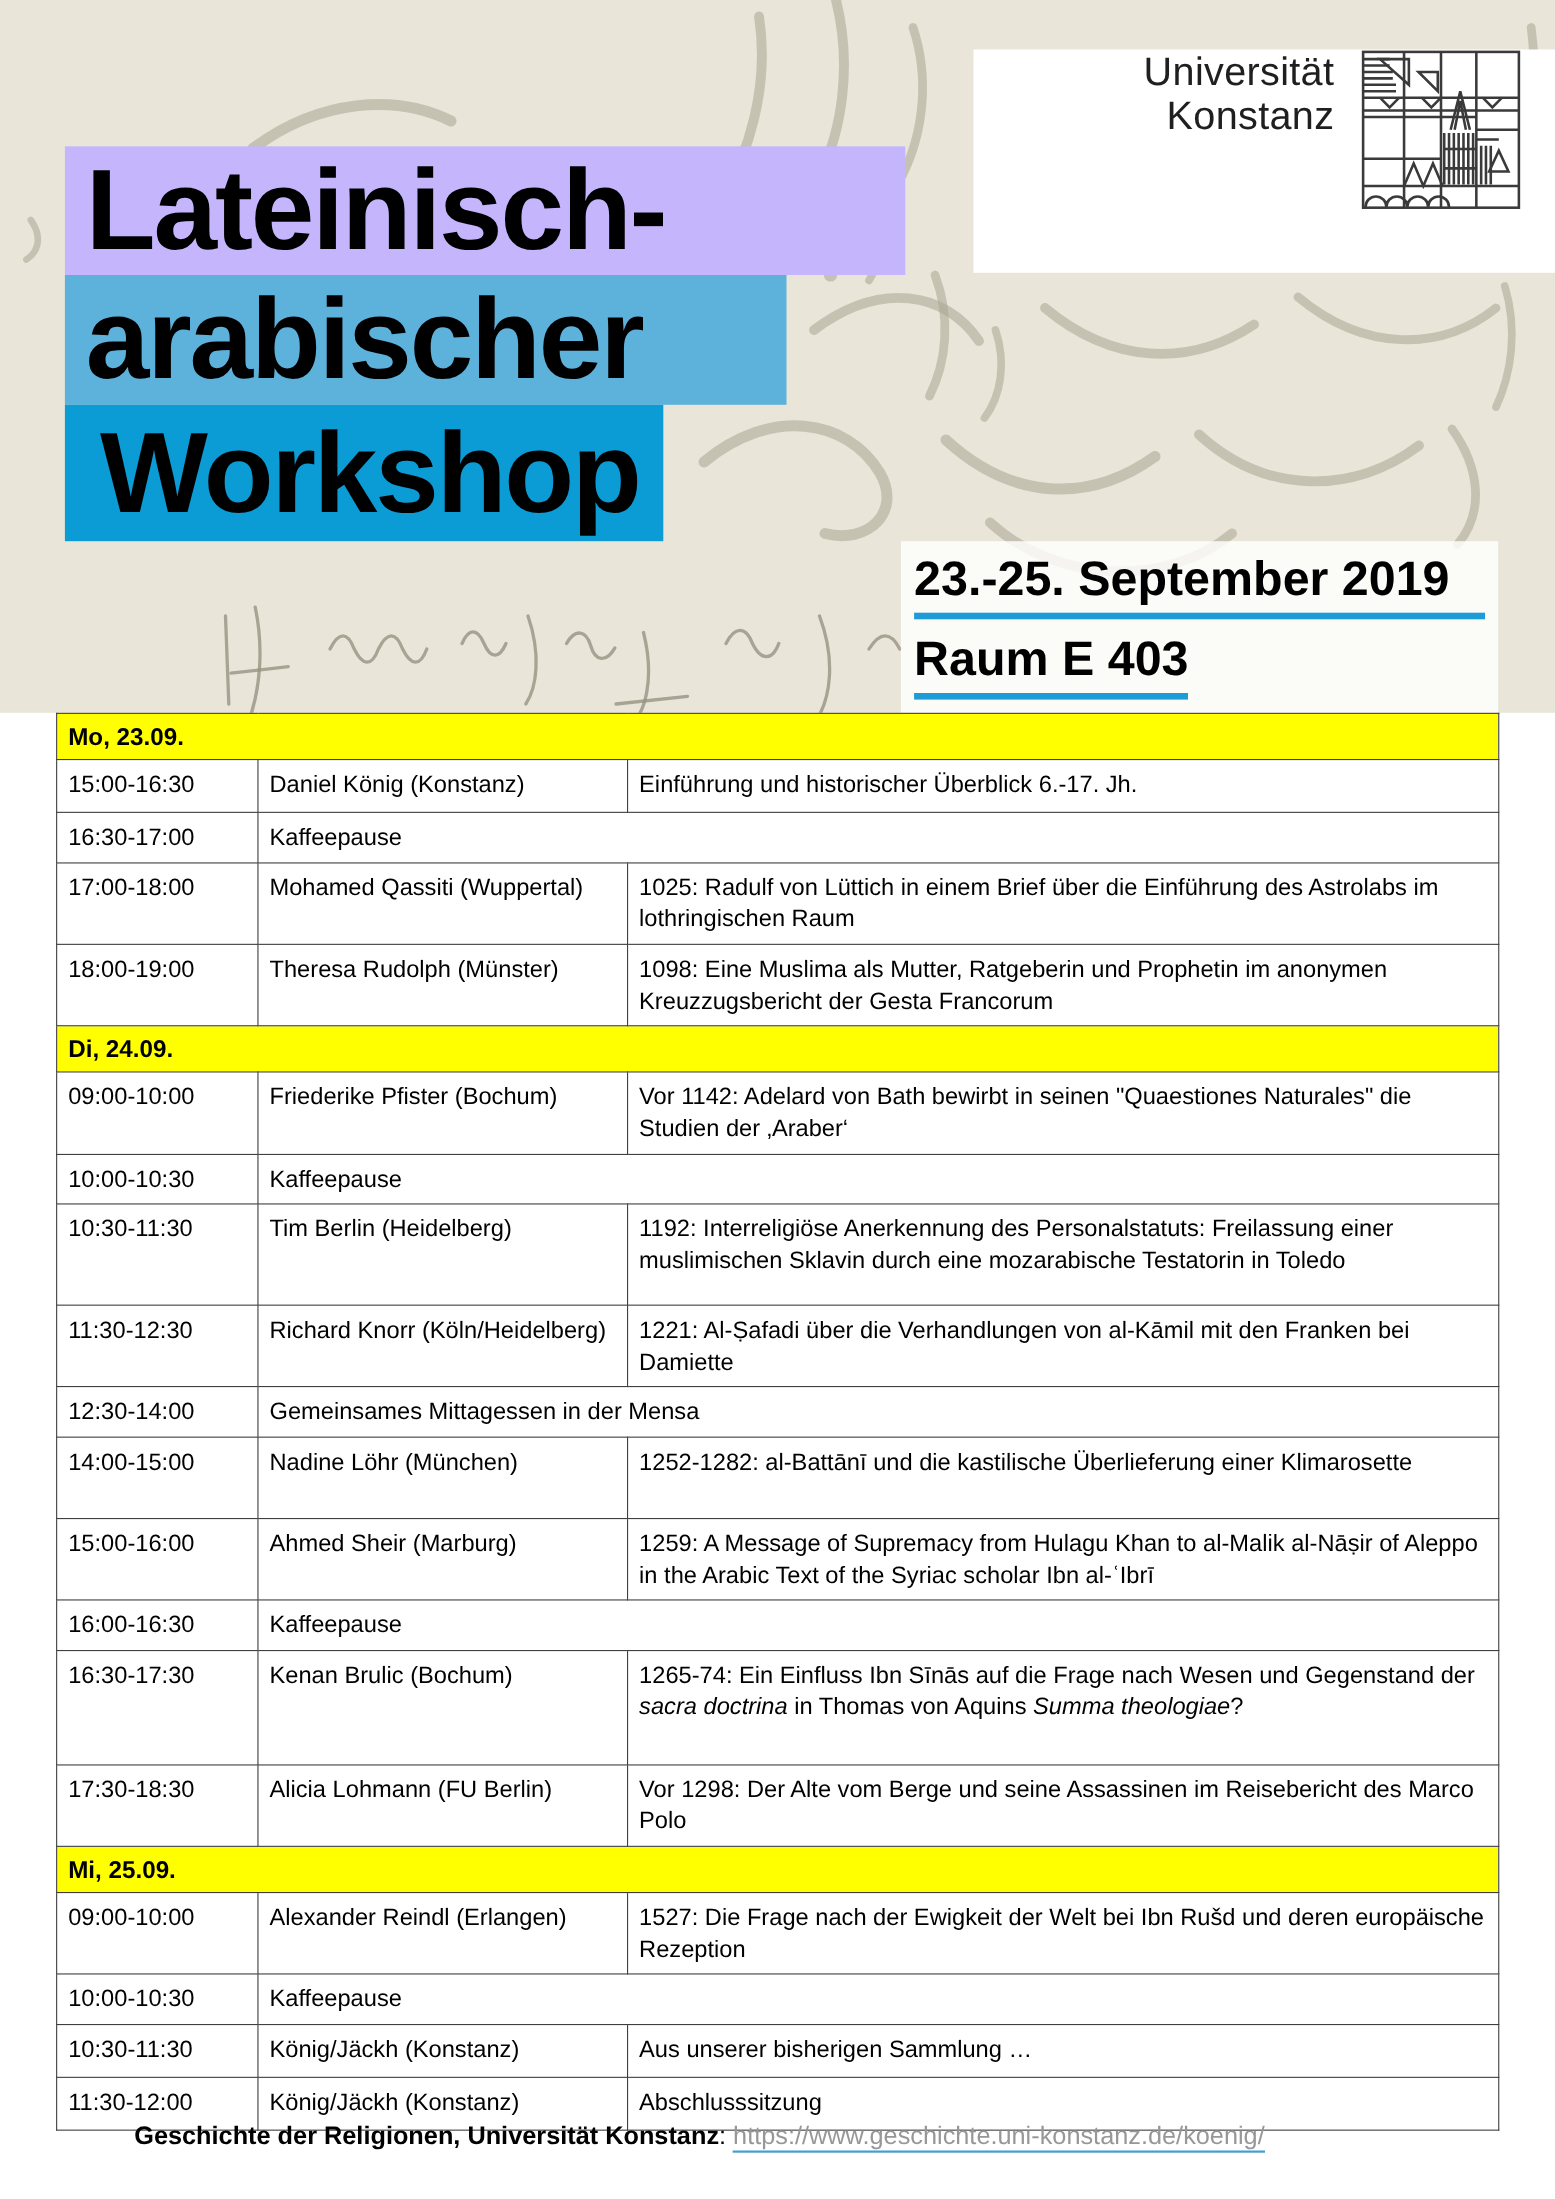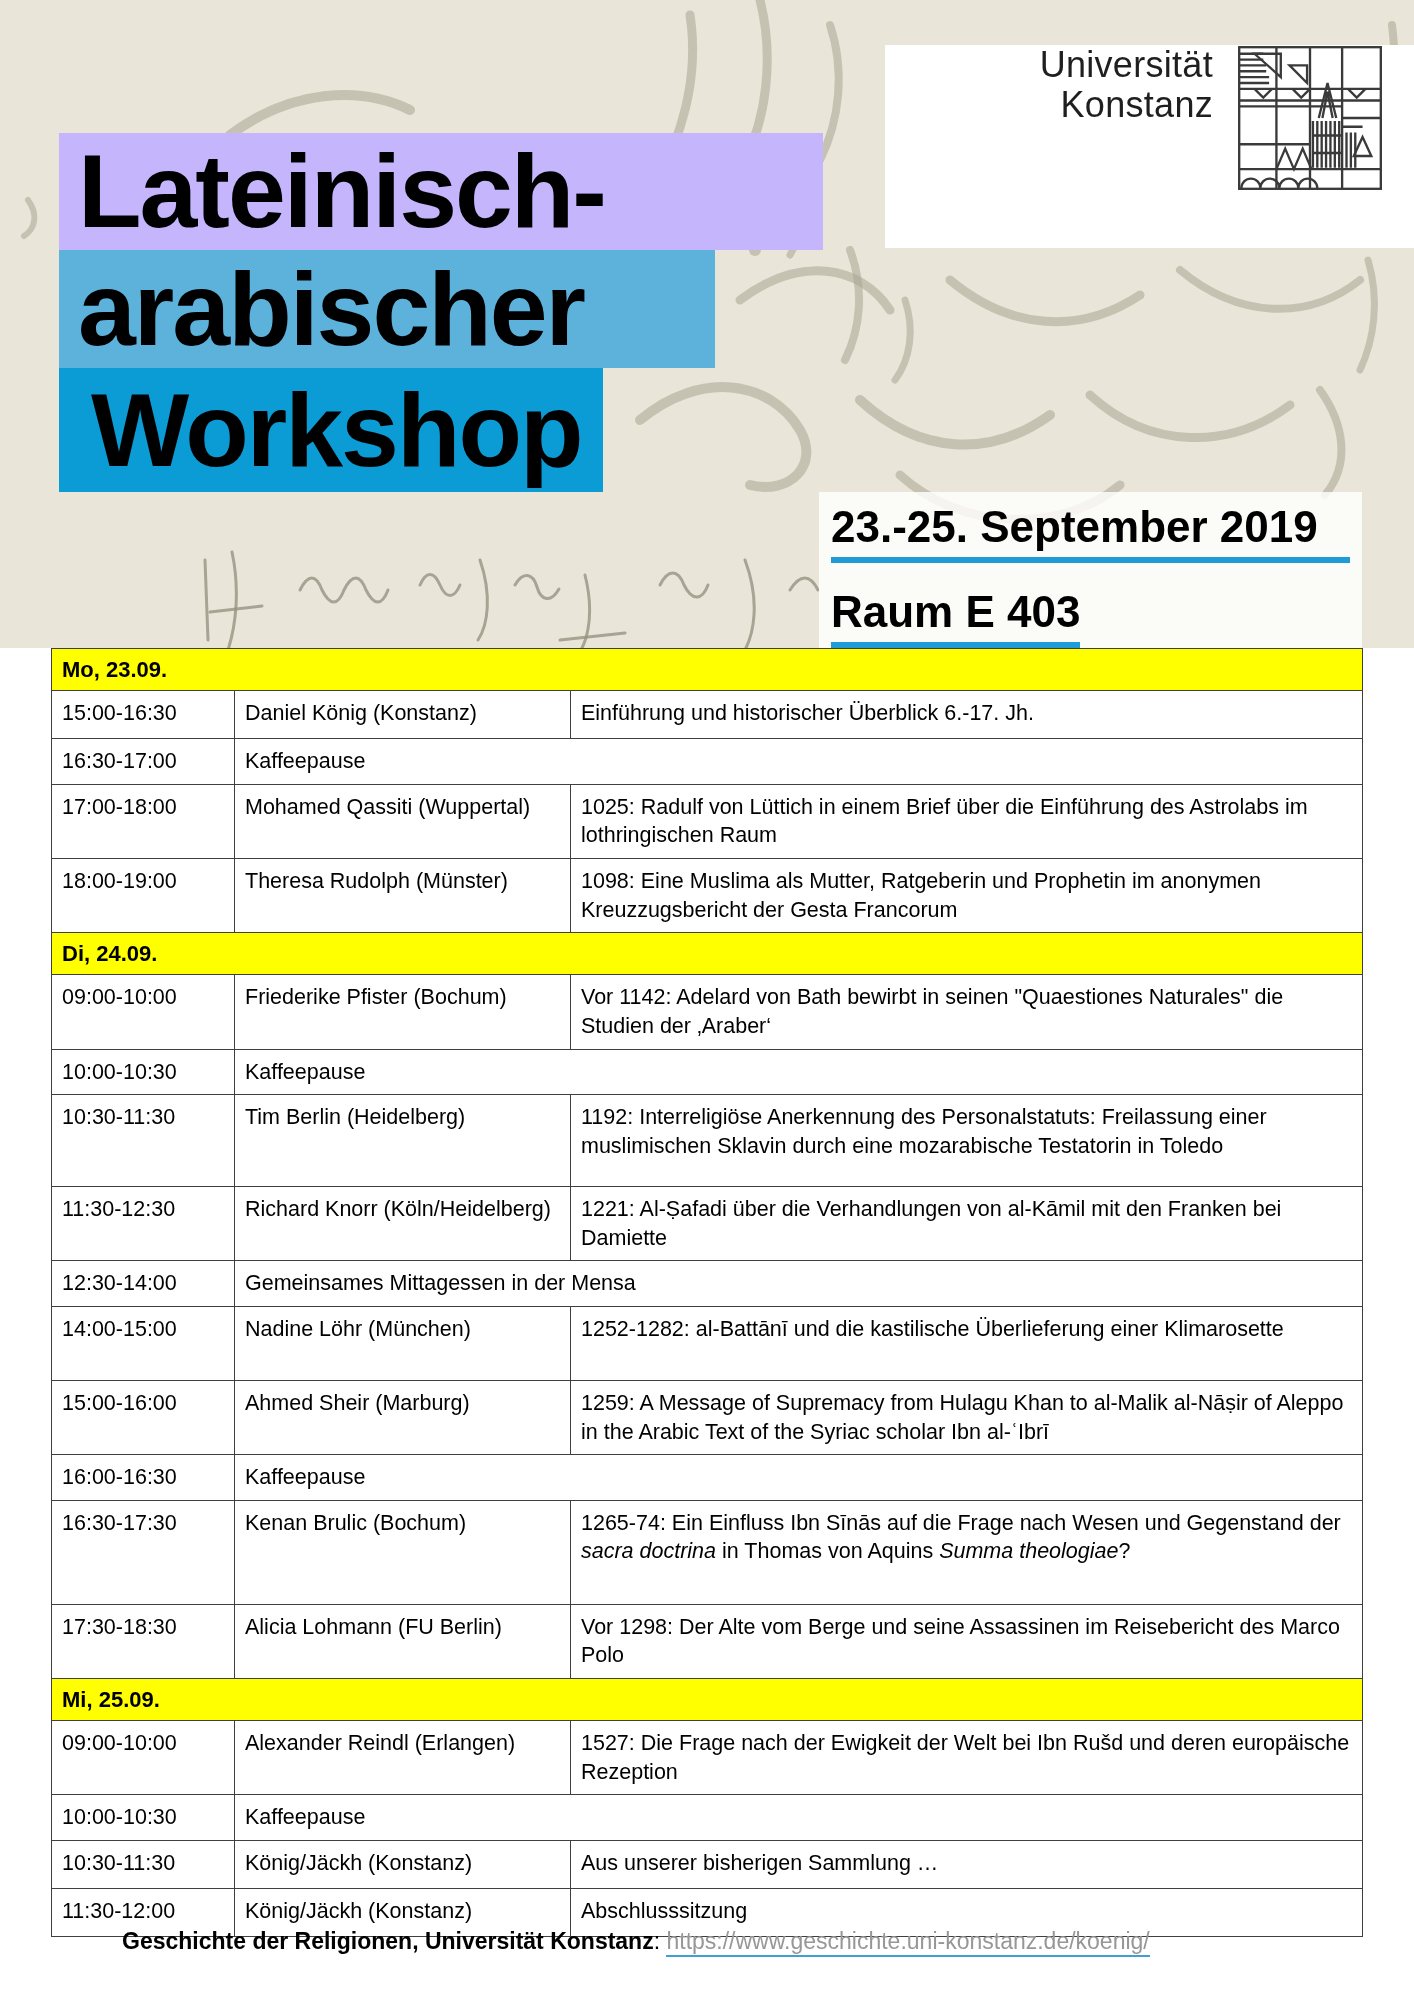--- a/index.html
+++ b/index.html
@@ -14,21 +14,21 @@
         box-sizing:border-box; font-weight:bold; font-size:104px; letter-spacing:-2px; color:#000;}
   .band1{top:133px; width:764px; height:117px;}
   .band2{top:250px; width:656px; height:118px;}
   .band3{top:368px; width:544px; height:124px;padding-left:32px;}
   .logo-box{position:absolute; left:885px; top:45px; width:548px; height:203px; background:#ffffff;
             display:flex; align-items:flex-start; justify-content:flex-end;}
   .logo-text{text-align:right; font-size:36px; line-height:1.12; color:#1f1f1f; letter-spacing:.3px;}
   .emblem{width:146px; height:146px; margin:0 50px 0 24px; flex:0 0 auto;}
   .date-box{position:absolute; left:819px; top:492px; width:543px; box-sizing:border-box;
             background:rgba(255,255,255,.82); padding:10px 12px 12px 12px;}
-  .date-line{display:block; font-size:44px; font-weight:bold; padding-bottom:5px; margin-bottom:24px;
+  .date-line{display:block; font-size:44px; font-weight:bold; padding-bottom:5px; margin-bottom:12px;
              border-bottom:6px solid var(--underline,#1e9cd7);}
   .room-line span{display:inline-block; font-size:44px; font-weight:bold; padding-bottom:5px;
              border-bottom:6px solid var(--underline,#1e9cd7);}
   
   .schedule-wrap{position:absolute; left:51px; top:648px; width:1312px;}
   table.schedule{border-collapse:collapse; width:100%; table-layout:fixed;}
   table.schedule td{border:1.5px solid var(--border,#3f3f3f); vertical-align:top;
       padding:8px 10px; font-size:21.5px; line-height:1.33; background:#fff; overflow:hidden;}
   tr.day td{background:var(--day-bg,#ffff00); font-weight:bold; font-size:22px; padding:6px 10px;}
   td.br{background:var(--break-bg,#ededed);}

